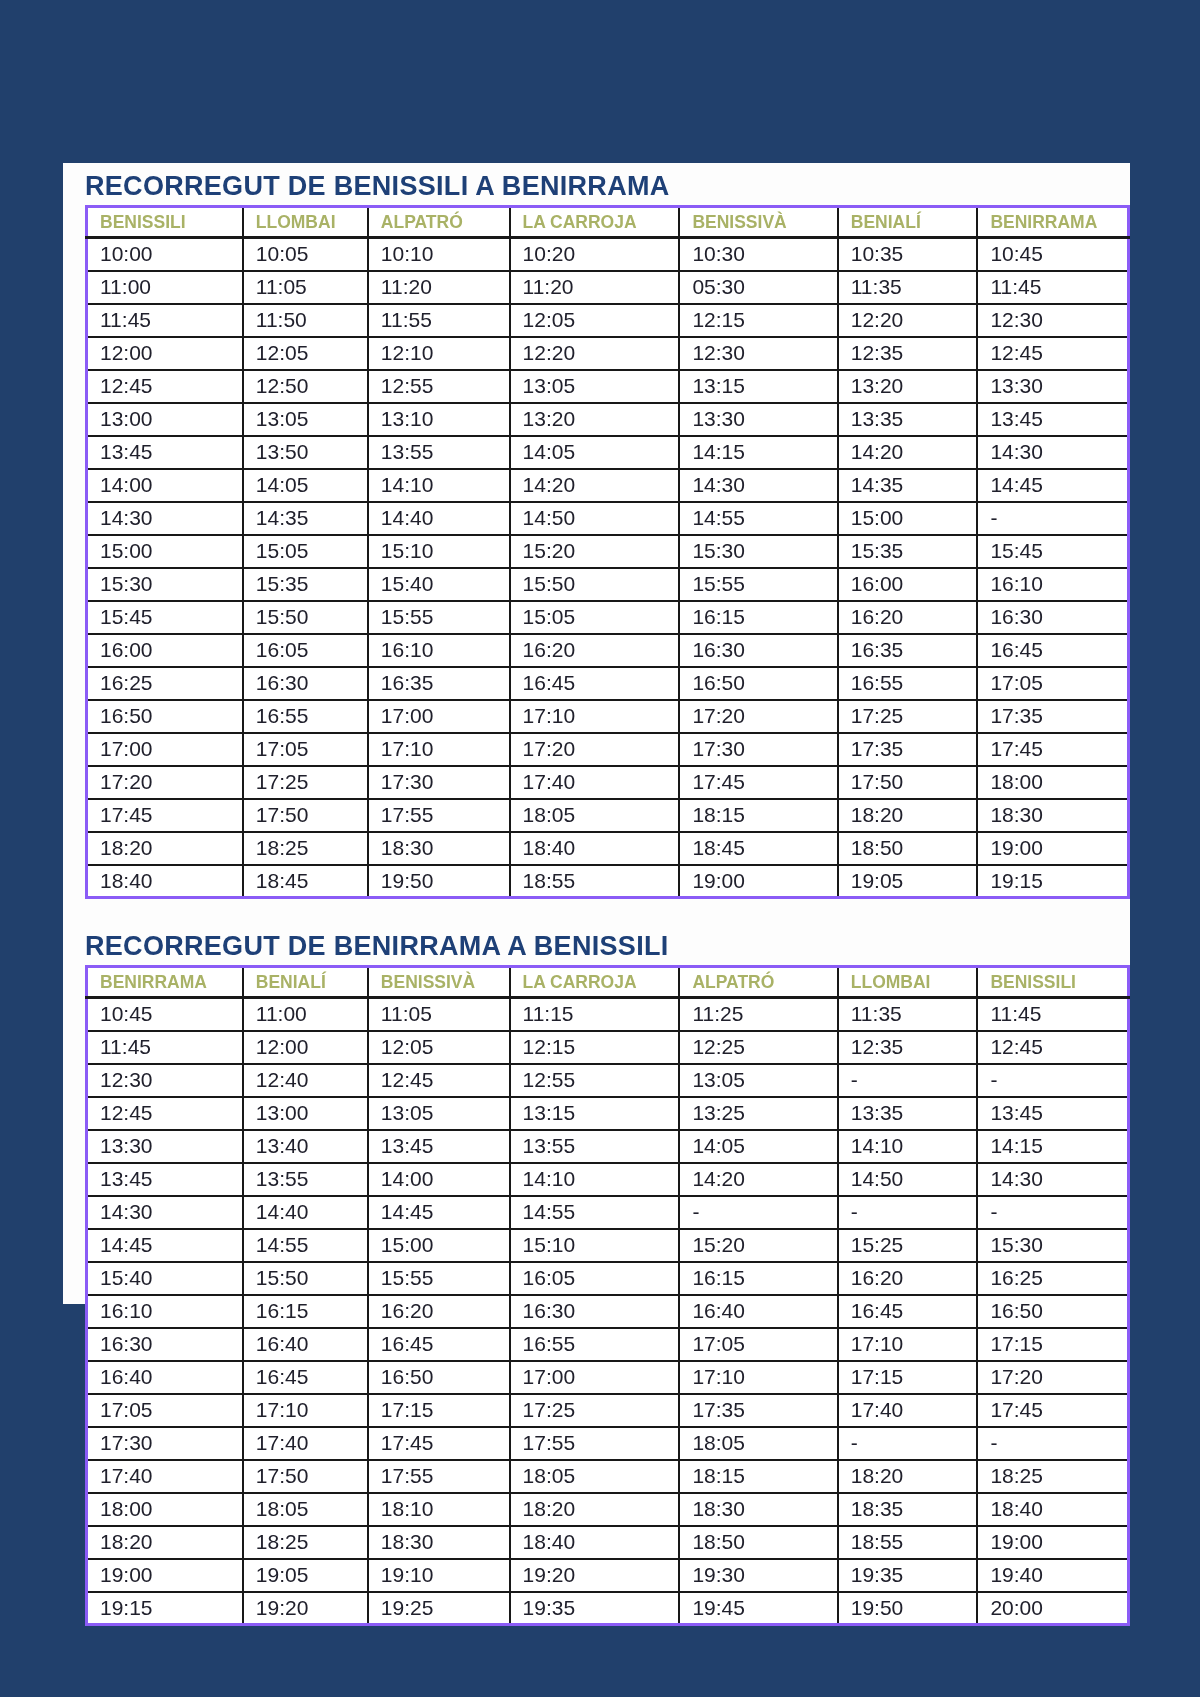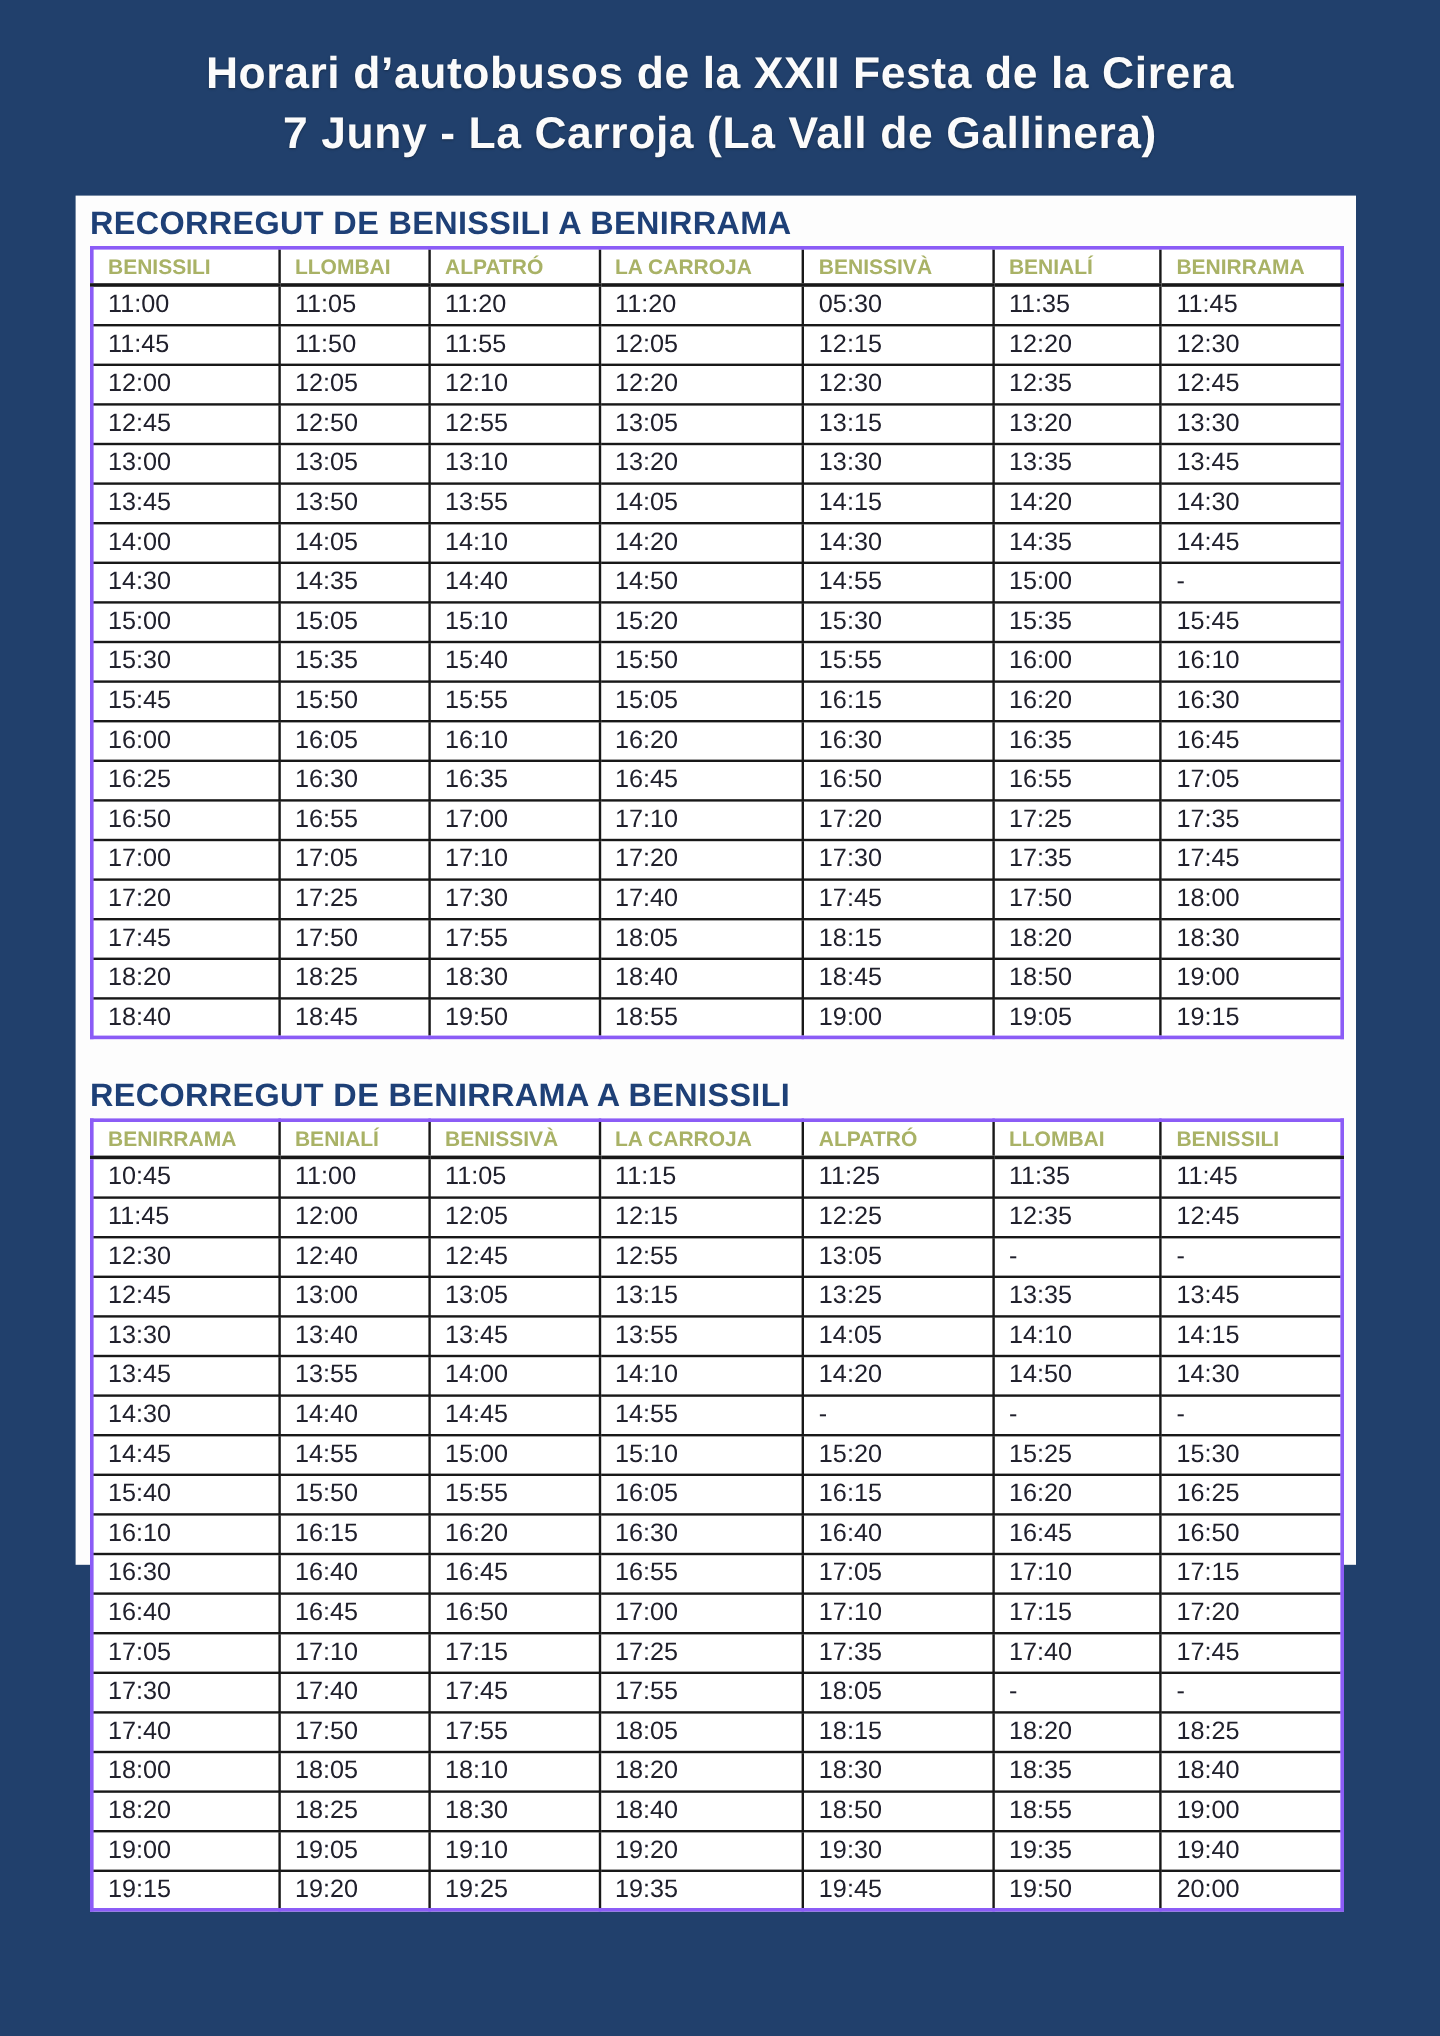--- a/index.html
+++ b/index.html
@@ -29,21 +29,21 @@
     text-shadow: 0 1px 2px rgba(0,0,0,0.35);
   }
   
   .panel {
     position: absolute;
     left: 63px;
     top: 163px;
     width: 1067px;
     height: 1141px;
     background: #fdfdfd;
-    padding: 4px 0 0 0;
+    padding: 4px 0 0 10px;
   }
   .section-title {
     font-size: 27px;
     font-weight: bold;
     color: #1e4077;
     letter-spacing: 0.3px;
     margin: 4px 0 3px 12px;
   }
   .route-section.second .section-title {
     margin-top: 32px;
@@ -77,24 +77,20 @@
     height: 33px;
     white-space: nowrap;
     overflow: hidden;
   }
 </style>
 </head>
 <body>
 
 <div class="page">
 
-  <header class="title-block">
-    <div class="title-line">Horari d’autobusos de la XXII Festa de la Cirera</div>
-    <div class="title-line">7 Juny - La Carroja (La Vall de Gallinera)</div>
-  </header>
 
   <main class="panel">
 
     <section class="route-section first">
       <h2 class="section-title">RECORREGUT DE BENISSILI A BENIRRAMA</h2>
       <table class="timetable">
           <colgroup>
             <col style="width: 15%;">
             <col style="width: 12%;">
             <col style="width: 13.6%;">
@@ -109,20 +105,29 @@
               <th>LLOMBAI</th>
               <th>ALPATRÓ</th>
               <th>LA CARROJA</th>
               <th>BENISSIVÀ</th>
               <th>BENIALÍ</th>
               <th>BENIRRAMA</th>
             </tr>
           </thead>
           <tbody>
             <tr>
+              <td>10:00</td>
+              <td>10:05</td>
+              <td>10:10</td>
+              <td>10:20</td>
+              <td>10:30</td>
+              <td>10:35</td>
+              <td>10:45</td>
+            </tr>
+            <tr>
               <td>11:00</td>
               <td>11:05</td>
               <td>11:20</td>
               <td>11:20</td>
               <td>05:30</td>
               <td>11:35</td>
               <td>11:45</td>
             </tr>
             <tr>
               <td>11:45</td>

